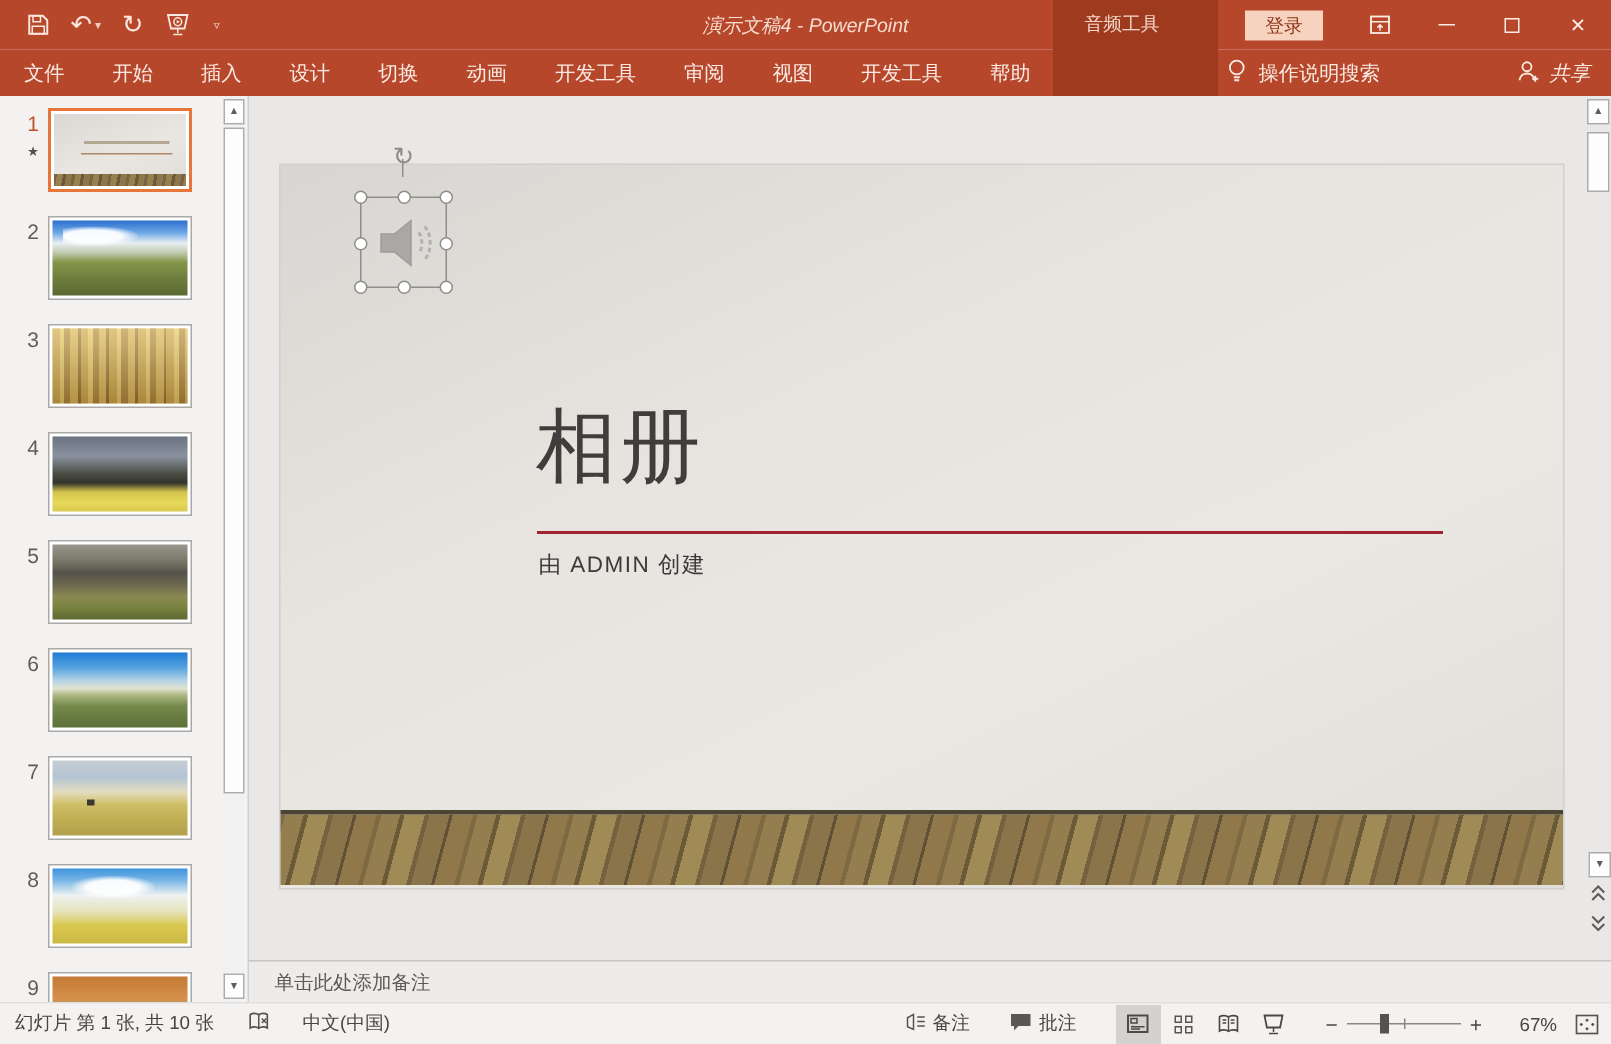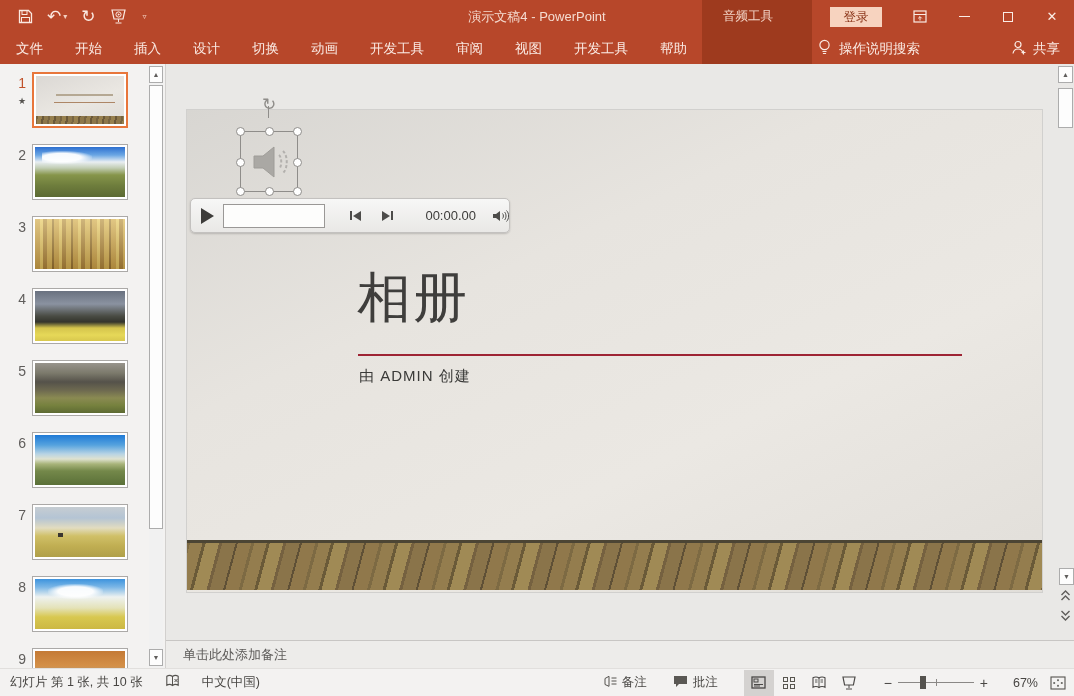--- a/index.html
+++ b/index.html
@@ -7,36 +7,36 @@
   body { font-family:"Liberation Sans","DejaVu Sans",sans-serif; background:#e9e8e6; }
   .app { position:relative; width:1074px; height:696px; display:flex; flex-direction:column; }
 
   
   .titlebar { position:relative; height:33px; background:#B7472A; display:flex; align-items:center; flex:0 0 auto; z-index:3; }
   .ctx-bg { position:absolute; left:702px; top:0; width:110px; height:64px; background:#9E3A1E; z-index:0; }
   .qat { display:flex; align-items:center; gap:14px; padding-left:18px; z-index:1; }
   .qat-btn { display:flex; align-items:center; color:#fbe9e1; cursor:default; }
   .qat-caret { font-size:8px; color:#f3cfc0; margin-left:2px; }
   .undo-glyph,.redo-glyph { font-size:17px; color:#fbe9e1; line-height:1; }
-  .title-text { position:absolute; left:0; right:0; top:0; height:33px; display:flex; align-items:center; justify-content:center; color:#F5DCD1; font-size:13px; pointer-events:none; }
+  .title-text { position:absolute; left:0; right:0; top:0; height:33px; display:flex; align-items:center; justify-content:center; color:#F5DCD1; font-size:13px; pointer-events:none;font-style:italic; }
   .ctx-label { position:absolute; left:702px; width:92px; top:0; height:33px; display:flex; align-items:center; justify-content:center; color:#F3D4C6; font-size:12.5px; z-index:1; }
   .signin { position:absolute; left:830px; top:7px; width:52px; height:20px; background:#F7D3BF; color:#8A3418; font-size:12.5px; display:flex; align-items:center; justify-content:center; z-index:1; }
   .wincontrols { position:absolute; right:0; top:0; height:33px; display:flex; z-index:1; }
   .winbtn { width:44px; height:33px; display:flex; align-items:center; justify-content:center; color:#FBEDE6; font-size:13px; }
   .maxbox { width:10px; height:10px; border:1px solid #FBEDE6; }
   .minbar { width:11px; height:1px; background:#FBEDE6; }
 
   
   .tabrow { position:relative; height:31px; background:#B7472A; display:flex; align-items:center; flex:0 0 auto; z-index:2; }
   .tabs { display:flex; align-items:center; }
   .tab { color:#FAEAE3; font-size:13.5px; padding:6px 16px; white-space:nowrap; }
   .ctx-tabs { position:absolute; left:702px; width:110px; display:flex; justify-content:space-around; }
   .ctx-tabs .tab { padding:6px 4px; }
   .tellme { position:absolute; left:818px; display:flex; align-items:center; gap:8px; color:#FAEAE3; font-size:13.5px; }
-  .share { position:absolute; right:14px; display:flex; align-items:center; gap:6px; color:#FAEAE3; font-size:13.5px; }
+  .share { position:absolute; right:14px; display:flex; align-items:center; gap:6px; color:#FAEAE3; font-size:13.5px;font-style:italic; }
 
   
   .main { display:flex; flex:1 1 auto; height:604px; overflow:hidden; }
 
   
   .thumbpanel { position:relative; width:166px; background:#F3F2F1; border-right:1px solid #D2D0CE; overflow:hidden; flex:0 0 auto; }
   .thumblist { position:absolute; left:0; top:0; width:150px; }
   .slide-item { position:absolute; left:0; display:flex; }
   .slide-num-col { width:32px; text-align:right; padding-right:6px; padding-top:2px; }
   .slide-num { font-size:14px; color:#5f5d5b; }
@@ -320,43 +320,20 @@
           <div class="handle" style="left:-5px; top:-5px"></div>
           <div class="handle" style="left:24px; top:-5px"></div>
           <div class="handle" style="right:-5px; top:-5px"></div>
           <div class="handle" style="left:-5px; top:26px"></div>
           <div class="handle" style="right:-5px; top:26px"></div>
           <div class="handle" style="left:-5px; bottom:-5px"></div>
           <div class="handle" style="left:24px; bottom:-5px"></div>
           <div class="handle" style="right:-5px; bottom:-5px"></div>
         </div>
 
-        <div class="mediabar">
-          <span class="play-btn">
-              <span class="tri-play"></span>
-            </span>
-          <span class="progress"></span>
-          <span class="stepbtn" style="margin-left:14px">
-              <span class="vbar"></span>
-              <span class="tri-l"></span>
-            </span>
-          <span class="stepbtn">
-              <span class="tri-r"></span>
-              <span class="vbar"></span>
-            </span>
-          <span class="mtime">00:00.00</span>
-          <span class="mvol">
-            <svg width="17" height="14" viewBox="0 0 17 14">
-                <path d="M1 5v4h3l4 3V2L4 5H1z" fill="#4d4c4a"></path>
-                <path d="M10.5 4.5c1.2 1 1.2 4 0 5" fill="none" stroke="#4d4c4a"></path>
-                <path d="M12.5 3c2 1.8 2 6.2 0 8" fill="none" stroke="#4d4c4a"></path>
-                <path d="M14.5 1.5c2.8 2.6 2.8 8.4 0 11" fill="none" stroke="#4d4c4a"></path>
-              </svg>
-          </span>
-        </div>
       </div>
 
       <div class="cscroll">
         <div class="cbtn">▲</div>
         <div class="cthumb"></div>
       </div>
       <div class="cbtn cdown">▼</div>
       <div class="navbtns">
         <span class="navbtn">
           <svg width="11" height="11" viewBox="0 0 11 11">

